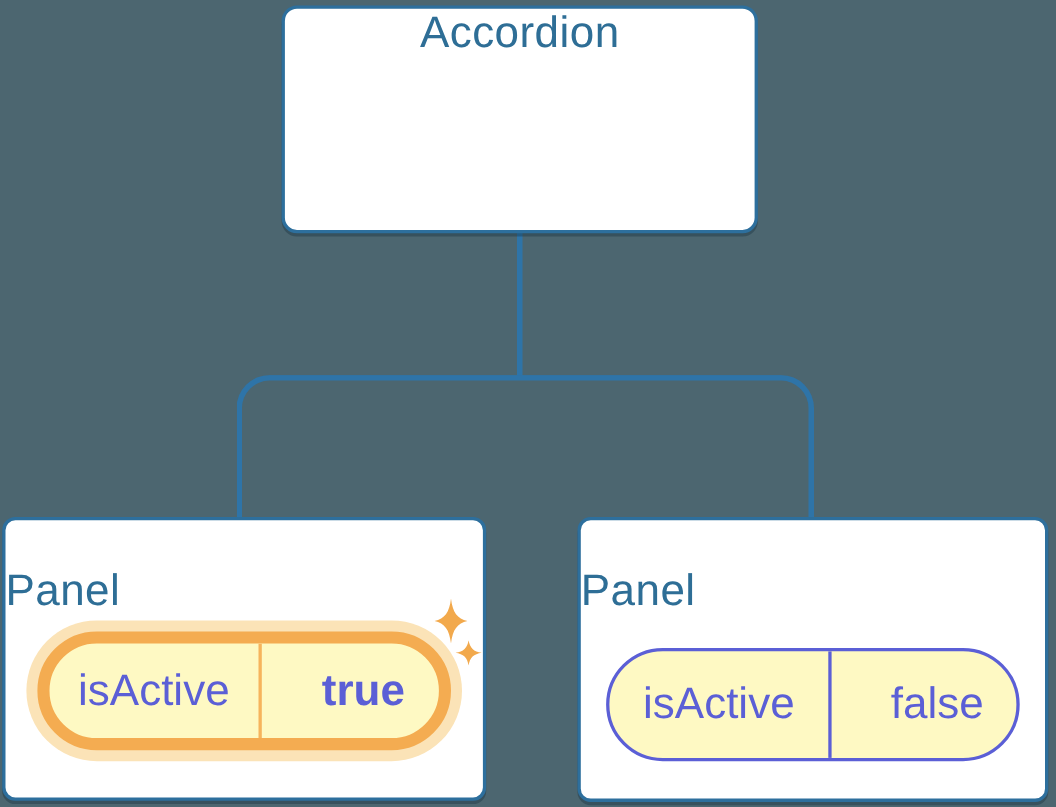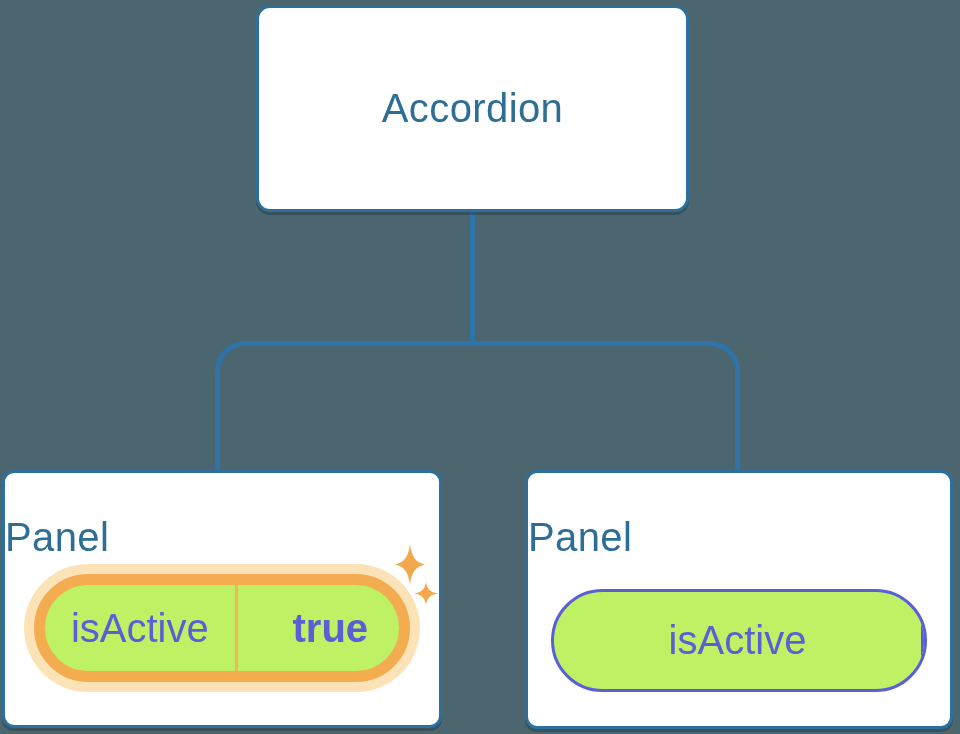--- a/index.html
+++ b/index.html
@@ -34,21 +34,21 @@
     position: absolute;
     background: var(--node-fill, #fff);
     border: 3px solid var(--node-border, #2D6F9D);
     box-sizing: border-box;
     box-shadow: 0 3px 0 rgba(16, 42, 58, 0.35);
   }
   .node-root {
     left: 256px; top: 5px;
     width: 433px; height: 207px;
     border-radius: 14px;
-    display: flex; align-items: center; justify-content: center;
+    display: flex; align-items: flex-start; justify-content: center;
   }
   .node-title, .panel-title {
     color: var(--node-text, #2E6E96);
     font-size: 40px;
     font-weight: 500;
     letter-spacing: 0.4px;
   }
   .panel {
     border-radius: 12px;
   }
@@ -59,21 +59,21 @@
     top: 42px; left: 0; right: 0;
     text-align: left;
   }
 
   
   .pill {
     position: absolute;
     left: 50%;
     transform: translateX(-50%);
     box-sizing: border-box;
-    background: #bef264;
+    background: #fef9c3;
     border-radius: 999px;
     display: flex;
     align-items: stretch;
     overflow: hidden;
   }
   .pill-active {
     top: 101px;
     width: 376px; height: 108px;
     border: 11px solid var(--ring-orange, #F4AC51);
     box-shadow: 0 0 0 10px var(--halo-orange, #FBE3B7);
@@ -129,16 +129,17 @@
       <path d="M50 0 C55 31 69 45 100 50 C69 55 55 69 50 100 C45 69 31 55 0 50 C31 45 45 31 50 0 Z"></path>
     </svg>
   </div>
 
   <div class="node panel panel-right">
     <div class="panel-title">Panel</div>
 
     <div class="pill pill-inactive">
       <div class="seg seg-name">isActive</div>
       <div class="divider"></div>
+      <div class="seg seg-value">false</div>
     </div>
   </div>
 
 </div>
 
 </body></html>

